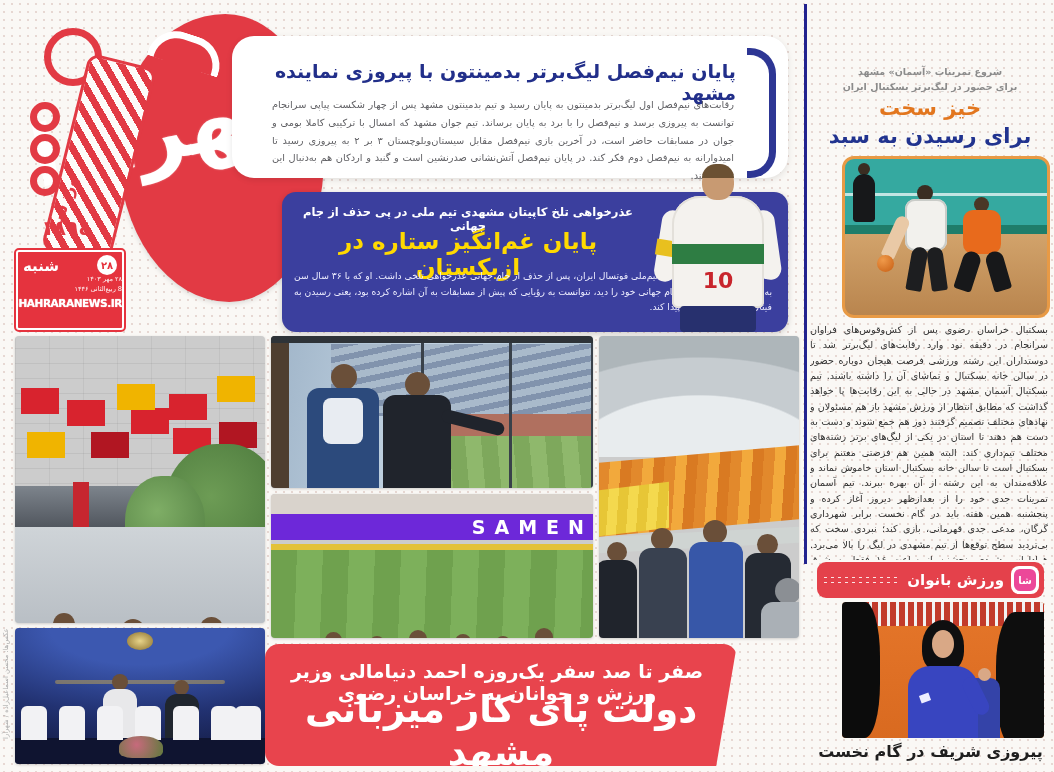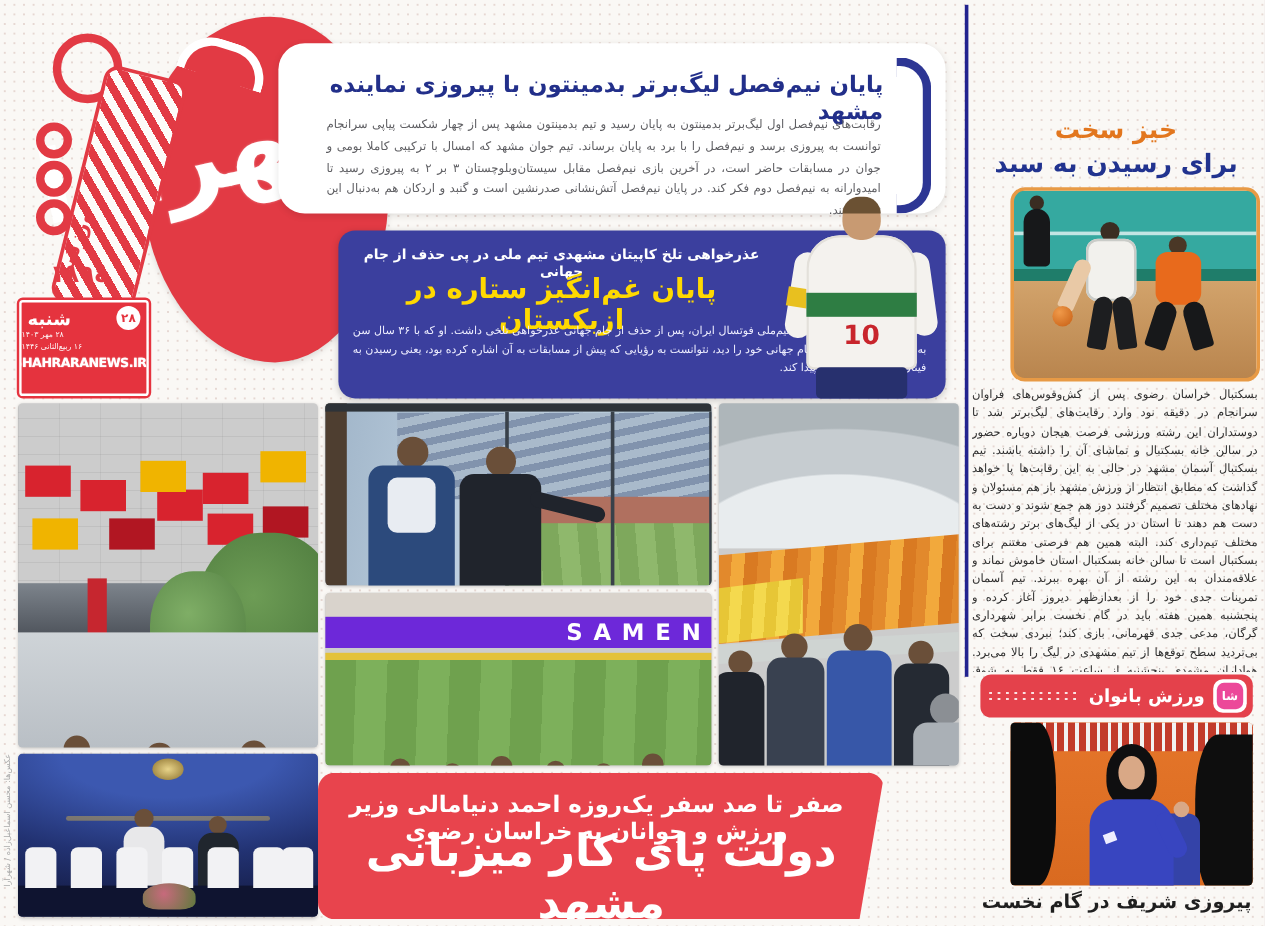--- a/index.html
+++ b/index.html
@@ -25,21 +25,21 @@
     border:3px solid #e23a44;}
   .varzeshi{left:30px;top:196px;color:#e23a44;font-weight:bold;font-size:17px;transform:rotate(-70deg);}
   .issue-no{left:12px;top:216px;width:108px;text-align:center;color:#e23a44;font-weight:bold;
     font-size:20px;letter-spacing:10px;direction:ltr;}
   .datebox{left:16px;top:250px;width:104px;height:76px;background:#e5333e;border:2px solid #fff;
     outline:2px solid #e5333e;border-radius:3px;color:#fff;overflow:hidden;}
   .datebox .row1{display:flex;flex-direction:row-reverse;align-items:flex-end;justify-content:space-between;padding:3px 5px 0 5px;}
   .datebox .wd{font-weight:bold;font-size:15px;}
   .day-badge{width:20px;height:20px;background:#fff;color:#e5333e;border-radius:50%;
     font-size:10px;font-weight:bold;display:flex;align-items:center;justify-content:center;}
-  .datebox .dl{font-size:6.5px;text-align:left;opacity:.95;line-height:1.5;}
+  .datebox .dl{font-size:6.5px;text-align:right;opacity:.95;line-height:1.5;}
   .datebox .site{font-weight:bold;font-size:10.5px;text-align:center;letter-spacing:-.4px;margin-top:2px;
     text-shadow:0 0 1px #fff;}
   
   .lead-card{left:232px;top:36px;width:556px;height:142px;background:#fff;border-radius:22px;
     box-shadow:0 2px 6px rgba(0,0,0,.10);}
   .lead-bracket{right:12px;top:12px;width:22px;height:116px;border:7px solid #2d3694;border-left:none;
     border-radius:0 26px 26px 0;}
   .lead-h{right:52px;top:24px;width:470px;text-align:right;color:#222f8a;font-weight:bold;font-size:19px;}
   .lead-b{right:54px;top:60px;width:462px;color:#5f5f63;font-size:9.8px;line-height:1.82;text-align:justify;}
   
@@ -108,21 +108,21 @@
   <div class="abs ring" style="left:30px;top:166px;width:16px;height:16px;"></div>
   <div class="abs varzeshi rtl">ورزشی</div>
   <div class="abs issue-no">١٨٩٤</div>
 
   <div class="abs datebox rtl">
     <div class="row1">
       <span class="wd">شنبه</span>
       <span class="day-badge">۲۸</span>
     </div>
     <div class="dl">۲۸ مهر ۱۴۰۳</div>
-    <div class="dl">۱۶ ربیع‌الثانی ۱۴۴۶</div>
+    <div class="dl">8 ربیع‌الثانی ۱۴۴۶</div>
     <div class="site">SHAHRARANEWS.IR</div>
   </div>
 
   <div class="abs lead-card">
     <div class="abs lead-bracket"></div>
     <div class="abs lead-h rtl">پایان نیم‌فصل لیگ‌برتر بدمینتون با پیروزی نماینده مشهد</div>
     <div class="abs lead-b rtl">رقابت‌های نیم‌فصل اول لیگ‌برتر بدمینتون به پایان رسید و تیم بدمینتون مشهد پس از چهار شکست پیاپی سرانجام توانست به پیروزی برسد و نیم‌فصل را با برد به پایان برساند. تیم جوان مشهد که امسال با ترکیبی کاملا بومی و جوان در مسابقات حاضر است، در آخرین بازی نیم‌فصل مقابل سیستان‌وبلوچستان ۳ بر ۲ به پیروزی رسید تا امیدوارانه به نیم‌فصل دوم فکر کند. در پایان نیم‌فصل آتش‌نشانی صدرنشین است و گنبد و اردکان هم به‌دنبال این تیم هستند.</div>
   </div>
 
   <div class="abs futsal-card">
@@ -264,20 +264,24 @@
 
   <div class="abs min-banner">
     <div class="abs min-k rtl">صفر تا صد سفر یک‌روزه احمد دنیامالی وزیر ورزش و جوانان به خراسان رضوی</div>
     <div class="abs min-h rtl">دولت پای کار میزبانی مشهد</div>
   </div>
 
   <div class="abs credit rtl">عکس‌ها: محسن اسماعیل‌زاده / شهرآرا</div>
 
   <div class="abs vline"></div>
 
+  <div class="abs sb-k rtl">
+    <div>شروع تمرینات «آسمان» مشهد</div>
+    <div>برای حضور در لیگ‌برتر بسکتبال ایران</div>
+  </div>
   <div class="abs sb-h1 rtl">خیز سخت</div>
   <div class="abs sb-h2 rtl">برای رسیدن به سبد</div>
 
   <div class="abs sb-photo">
     <div class="abs" style="left:0;top:34px;width:100%;height:3px;background:rgba(255,255,255,.7);"></div>
     <div class="fig" style="left:8px;top:4px;">
       <div class="fh" style="left:5px;top:0;width:12px;height:12px;background:#3a2d22;"></div>
       <div class="fb" style="left:0;top:11px;width:22px;height:48px;background:#17181a;"></div>
     </div>
     <div class="fig" style="left:118px;top:38px;">

